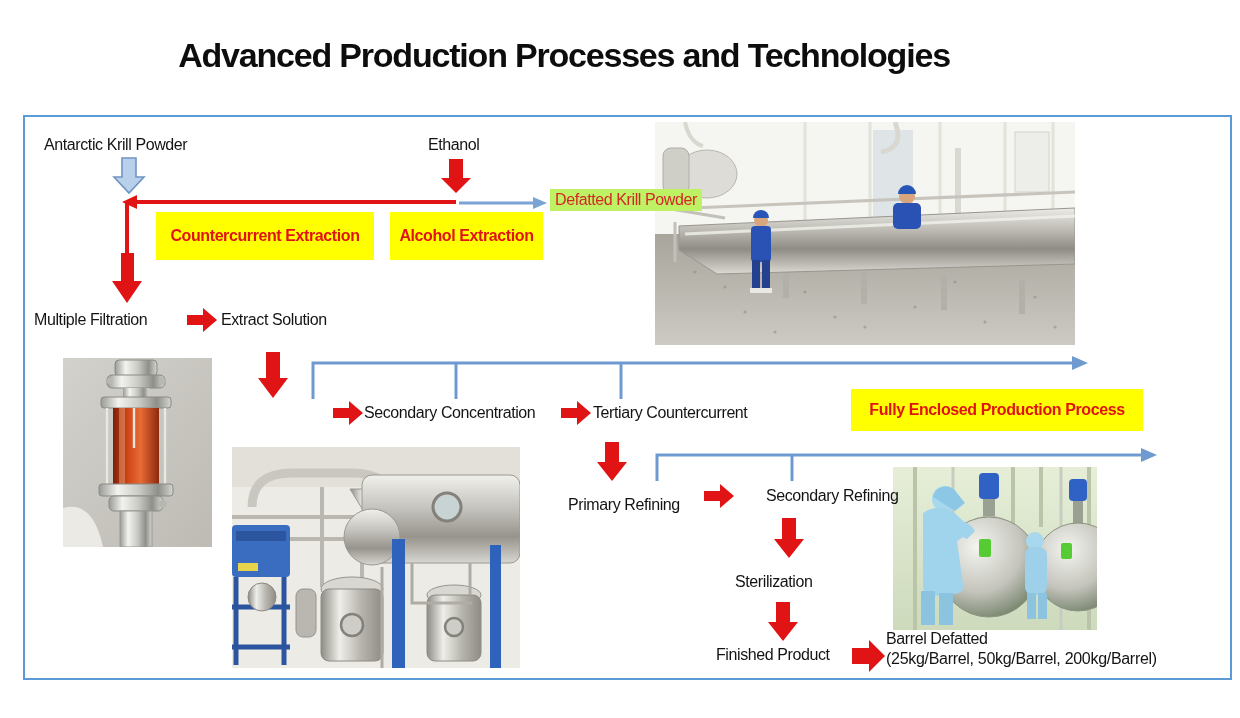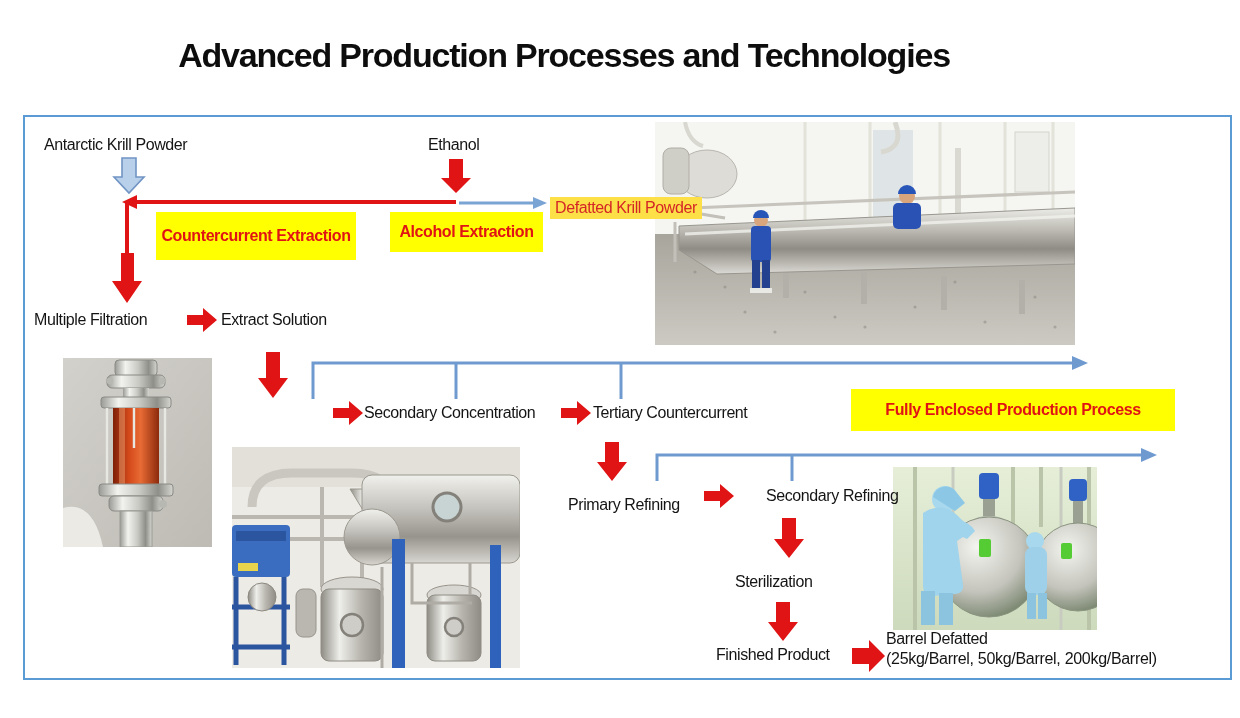--- a/index.html
+++ b/index.html
@@ -5,21 +5,21 @@
   html,body{margin:0;padding:0;background:#ffffff;}
   #stage{position:relative;width:1240px;height:718px;background:#ffffff;overflow:hidden;
          font-family:"Liberation Sans",sans-serif;}
   .title{position:absolute;left:0;top:36px;width:1128px;text-align:center;
          font-size:34px;font-weight:bold;color:#0d0d0d;letter-spacing:-1.2px;}
   .frame{position:absolute;left:23px;top:115px;width:1205px;height:561px;
          border:2px solid #5b9bd5;background:#ffffff;}
   .lbl{position:absolute;font-size:16px;font-weight:normal;color:#141414;
        letter-spacing:-0.4px;white-space:nowrap;line-height:1.1;}
   .red{color:#d42626;}
-  .onwhite{background:#fde047;padding:2px 5px;margin-top:8px;}
+  .onwhite{background:#bef264;padding:2px 5px;}
   .ybox{position:absolute;background:#ffff00;color:#e01414;font-weight:bold;
         font-size:16px;letter-spacing:-0.4px;display:flex;align-items:center;
         justify-content:center;white-space:nowrap;}
   .photo{position:absolute;}
   svg{display:block;}
   .overlay{position:absolute;left:0;top:0;pointer-events:none;}
 </style>
 </head>
 <body>
 
@@ -310,30 +310,30 @@
 
     <polygon points="776,602 790,602 790,622 798,622 783,641 768,622 776,622" fill="#e01414"></polygon>
 
     <polygon points="852,648 869,648 869,640 885,656 869,672 869,664 852,664" fill="#e01414"></polygon>
   </svg>
 
   <div class="lbl" style="left:44px;top:136px;">Antarctic Krill Powder</div>
   <div class="lbl" style="left:428px;top:136px;">Ethanol</div>
   <div class="lbl red onwhite" style="left:550px;top:189px;">Defatted Krill Powder</div>
 
-  <div class="ybox" style="left:156px;top:212px;width:200px;height:48px;">Countercurrent Extraction</div>
-  <div class="ybox" style="left:390px;top:212px;width:153px;height:40px;">Alcohol Extraction</div>
+  <div class="ybox" style="left:156px;top:212px;width:218px;height:48px;">Countercurrent Extraction</div>
+  <div class="ybox" style="left:390px;top:212px;width:153px;height:48px;">Alcohol Extraction</div>
 
   <div class="lbl" style="left:34px;top:311px;">Multiple Filtration</div>
   <div class="lbl" style="left:221px;top:311px;">Extract Solution</div>
 
   <div class="lbl" style="left:364px;top:404px;">Secondary Concentration</div>
   <div class="lbl" style="left:593px;top:404px;">Tertiary Countercurrent</div>
 
-  <div class="ybox" style="left:851px;top:389px;width:324px;height:42px;">Fully Enclosed Production Process</div>
+  <div class="ybox" style="left:851px;top:389px;width:292px;height:42px;">Fully Enclosed Production Process</div>
 
   <div class="lbl" style="left:568px;top:496px;">Primary Refining</div>
   <div class="lbl" style="left:739px;top:487px;margin-left:27px;">Secondary Refining</div>
 
   <div class="lbl" style="left:735px;top:573px;">Sterilization</div>
   <div class="lbl" style="left:716px;top:646px;">Finished Product</div>
 
   <div class="lbl" style="left:886px;top:630px;">Barrel Defatted</div>
   <div class="lbl" style="left:886px;top:650px;letter-spacing:-0.3px;">(25kg/Barrel, 50kg/Barrel, 200kg/Barrel)</div>
 

